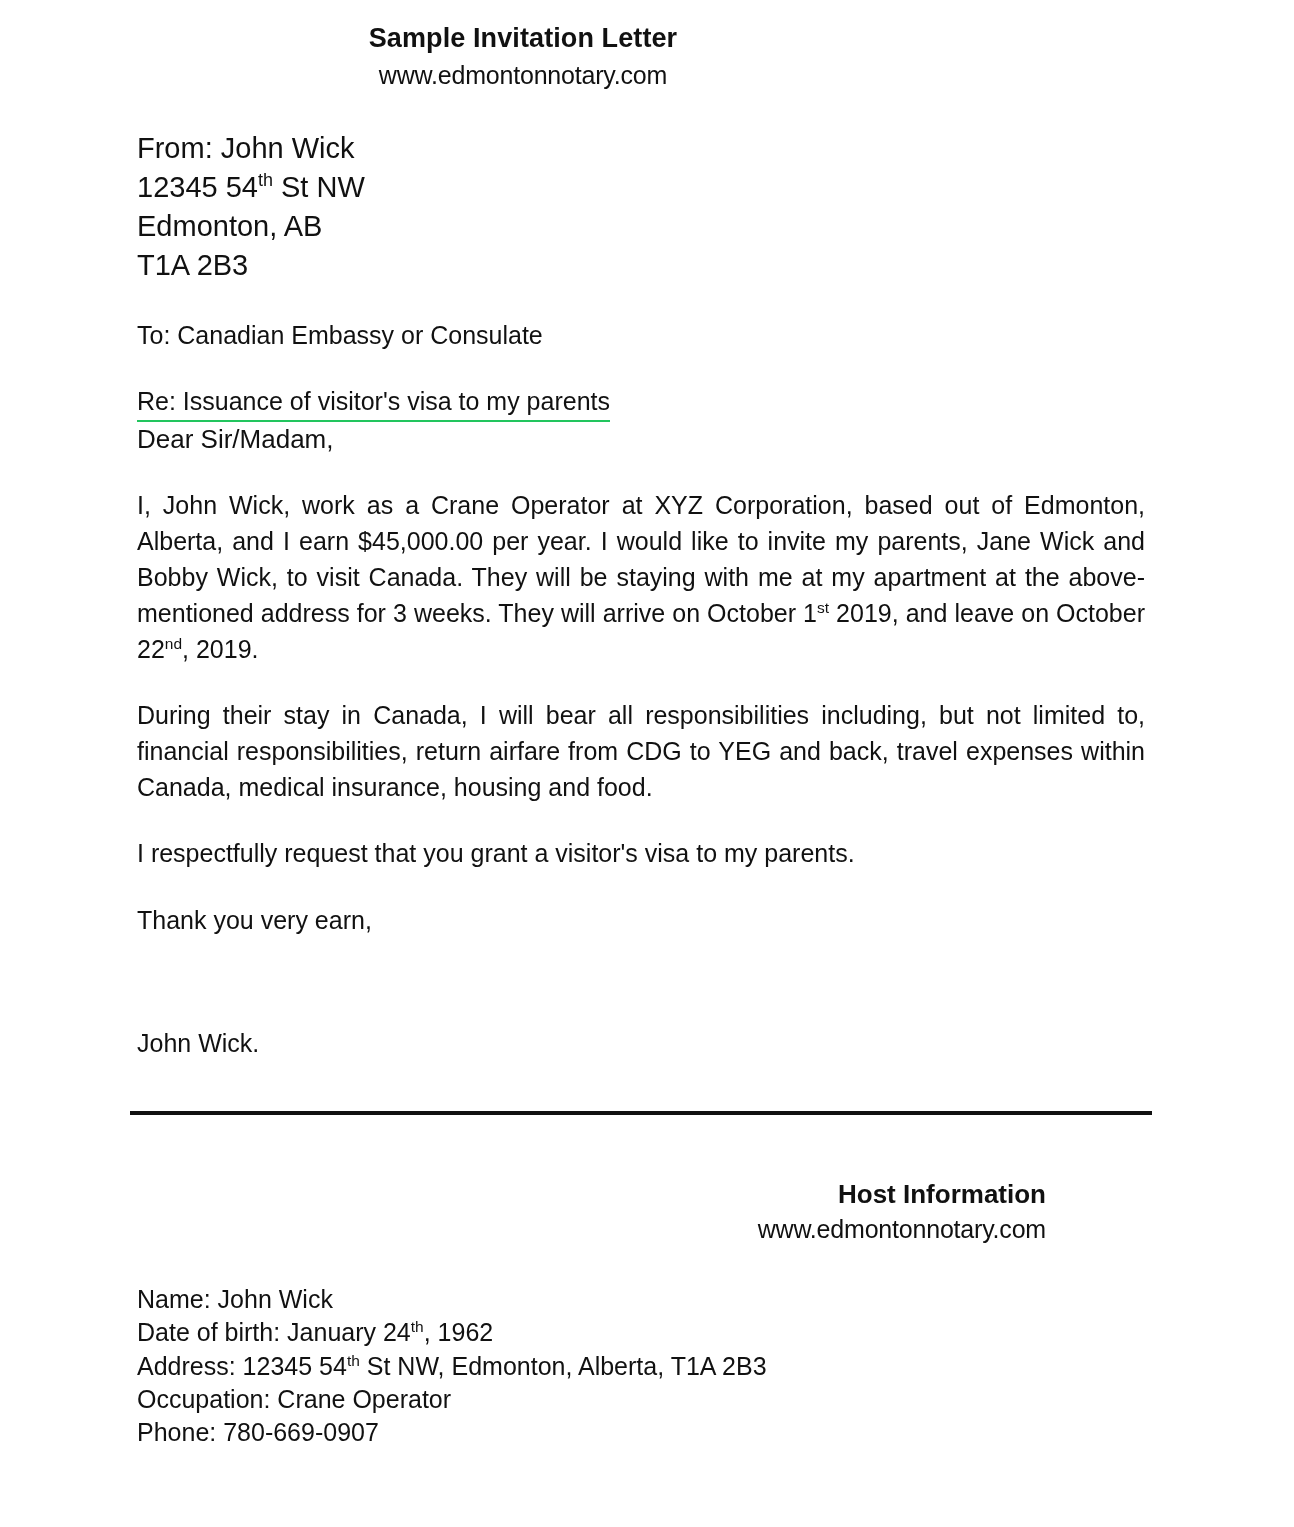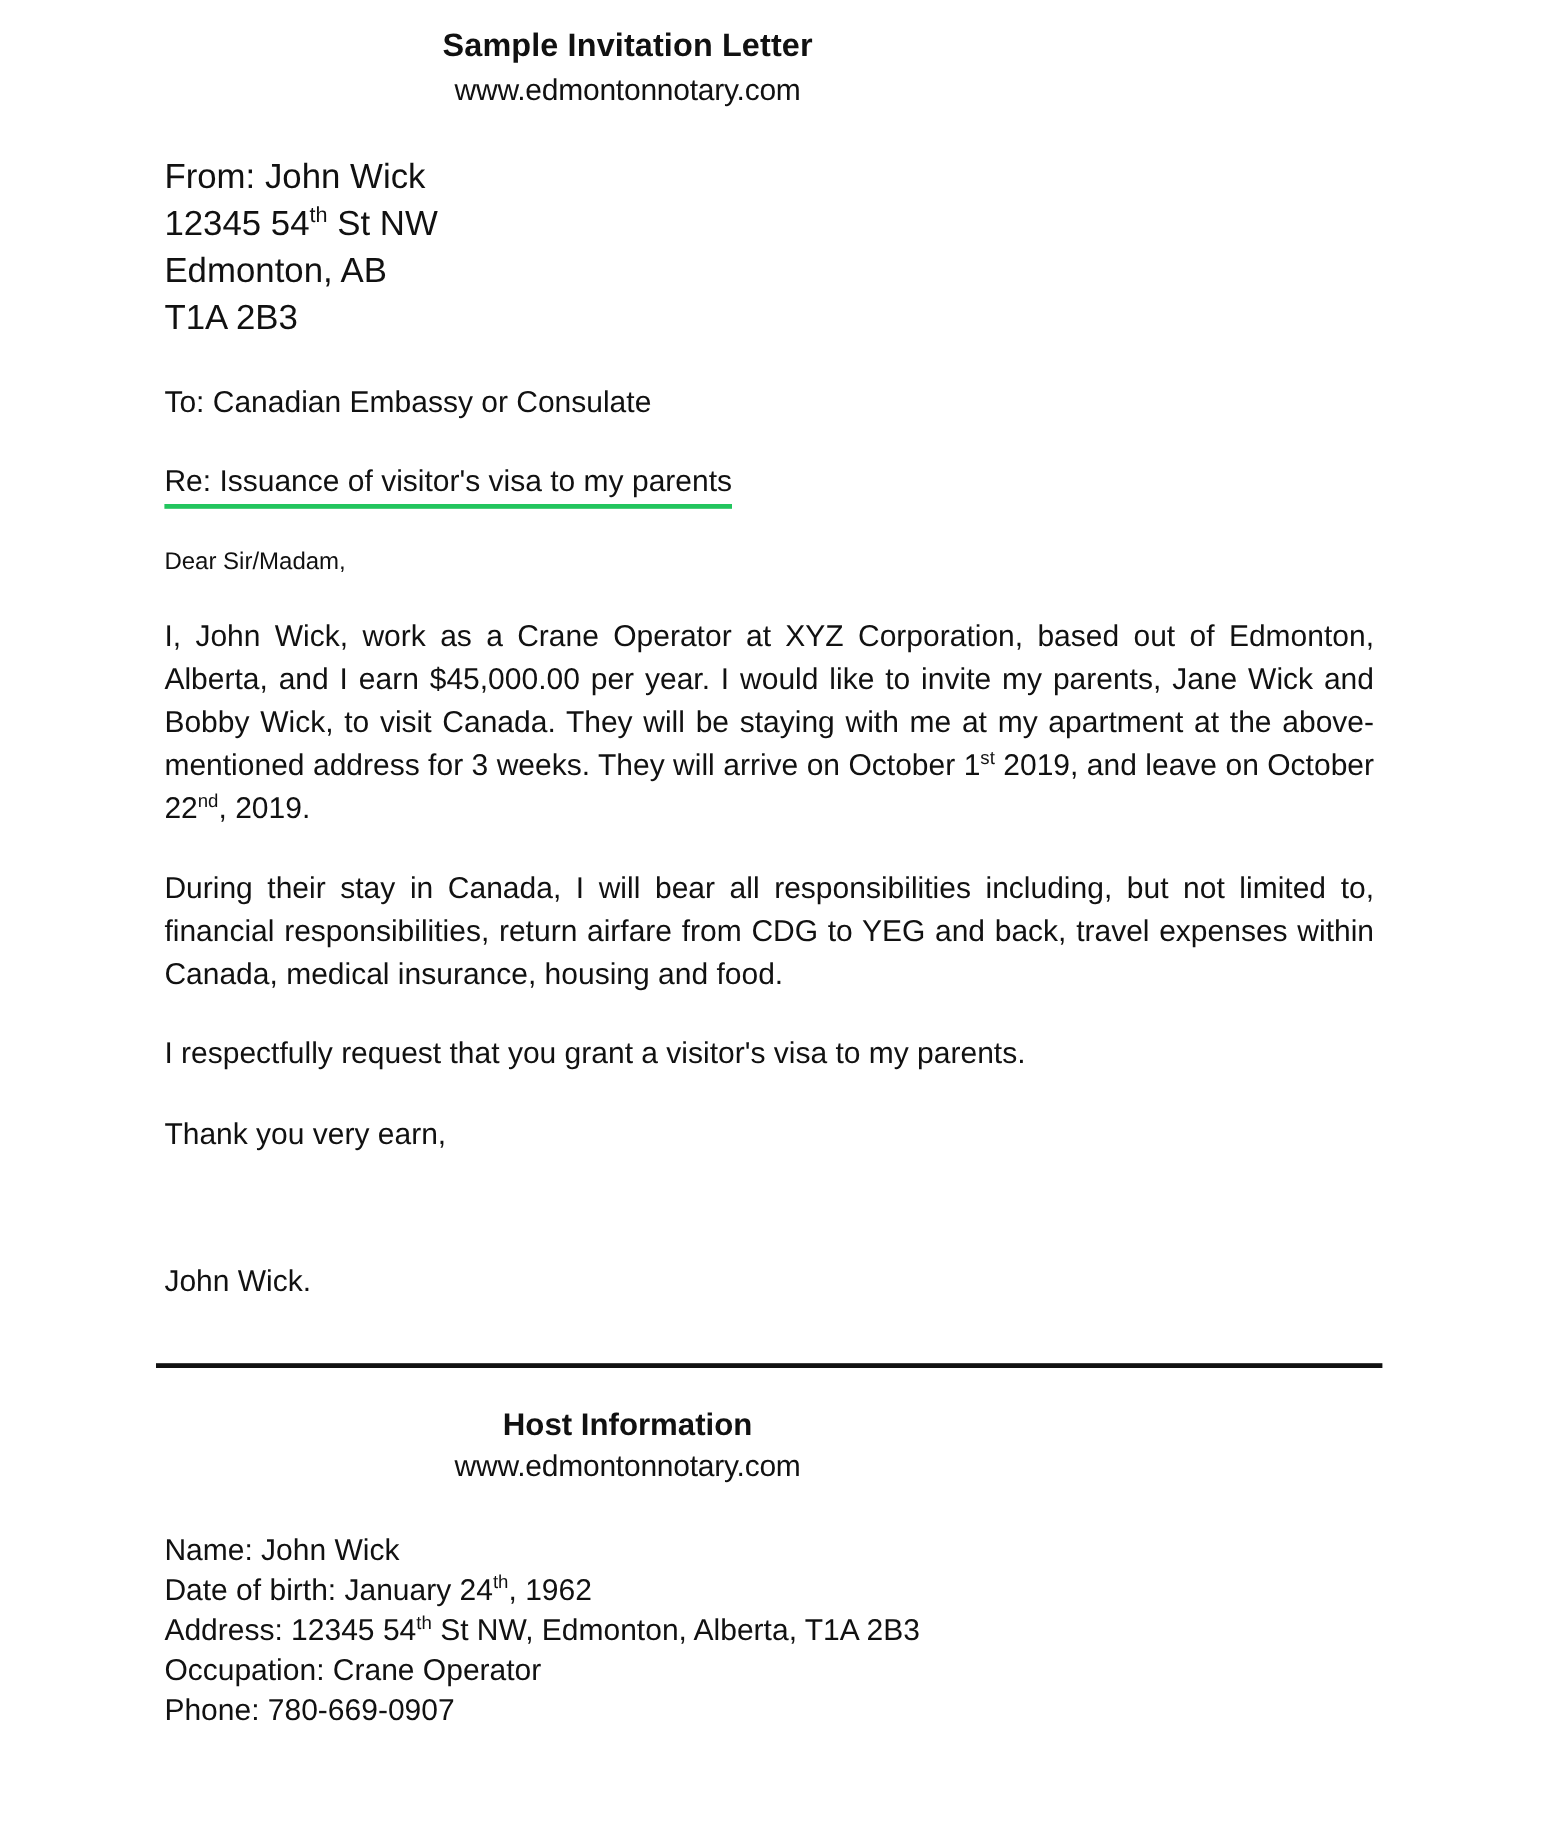--- a/index.html
+++ b/index.html
@@ -61,27 +61,26 @@
     margin-top: 34px;
     font-size: 25px;
     line-height: 1.34;
   }
 
   .re-line {
     margin-top: 33px;
     font-size: 25px;
     line-height: 1.34;
     display: inline-block;
-    border-bottom: 4px solid #22c55e;
+    border-bottom: 2px solid #22c55e;
     padding-bottom: 1px;
   }
 
   .salutation {
-    margin-top: 31px;
-    font-size: 20px;
+    font-size: 26px;
     line-height: 1.34;
   }
 
   p.body-par {
     font-size: 25px;
     line-height: 1.44;
     text-align: justify;
     text-justify: inter-word;
     margin: 30px 0 0 0;
   }
@@ -116,22 +115,22 @@
     width: 1022px;
   }
   .divider {
     height: 0;
     border-top: 4px solid #111;
     width: 100%;
   }
 
   
   .host-header {
-    text-align: center;
-    margin-top: 32px;
+    text-align: right;
+    margin-top: 64px;
   }
   .host-title {
     font-size: 26px;
     font-weight: bold;
     line-height: 1.22;
   }
   .host-site {
     font-size: 25px;
     line-height: 1.3;
     margin-top: 3px;

